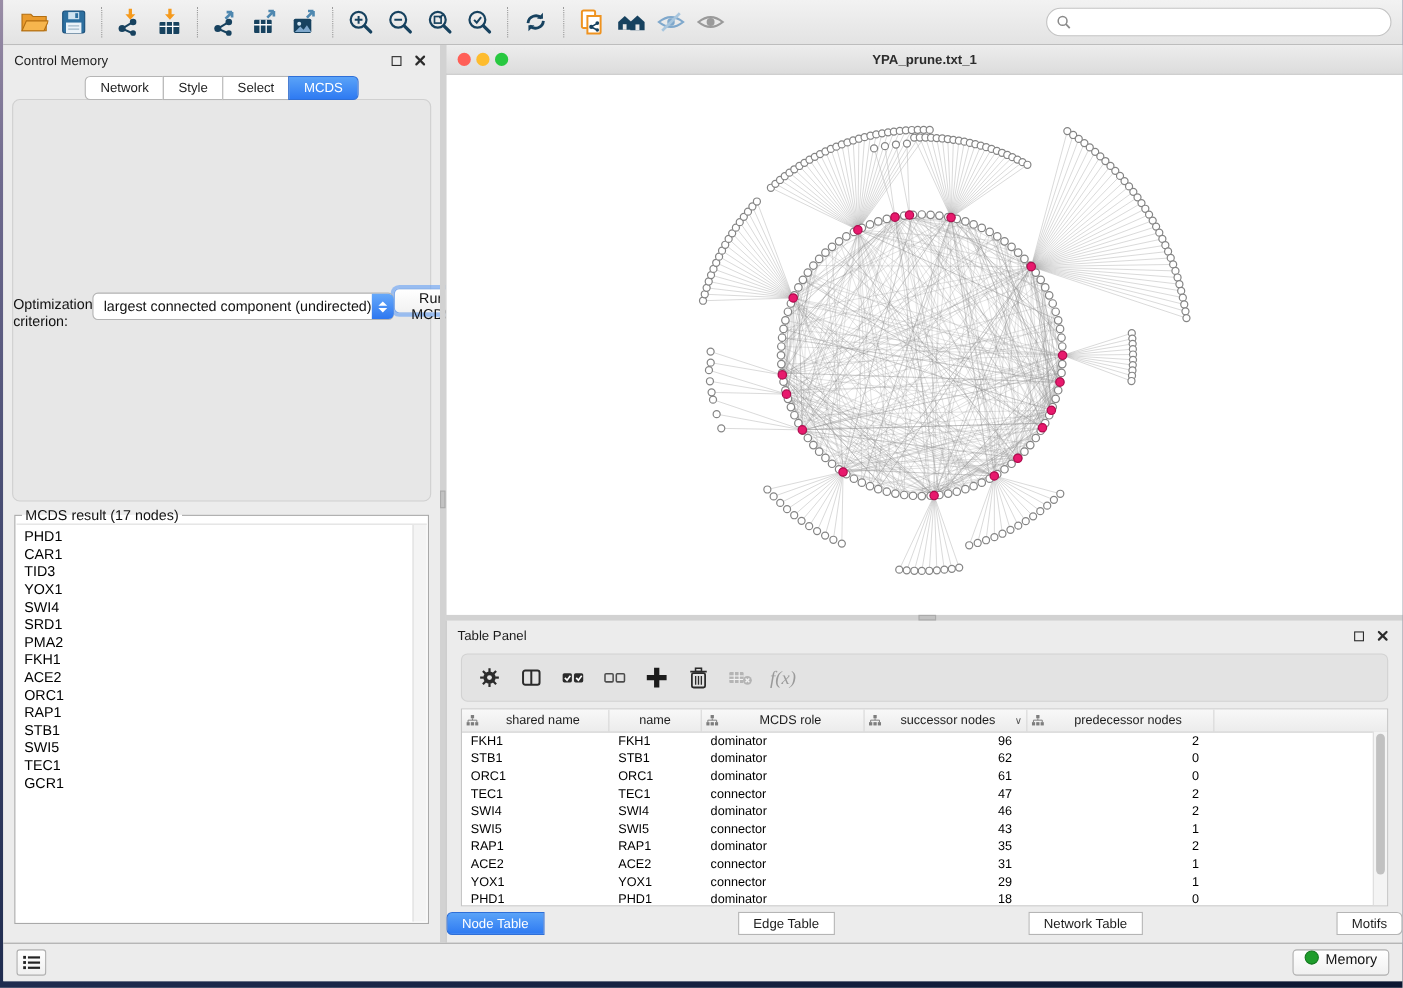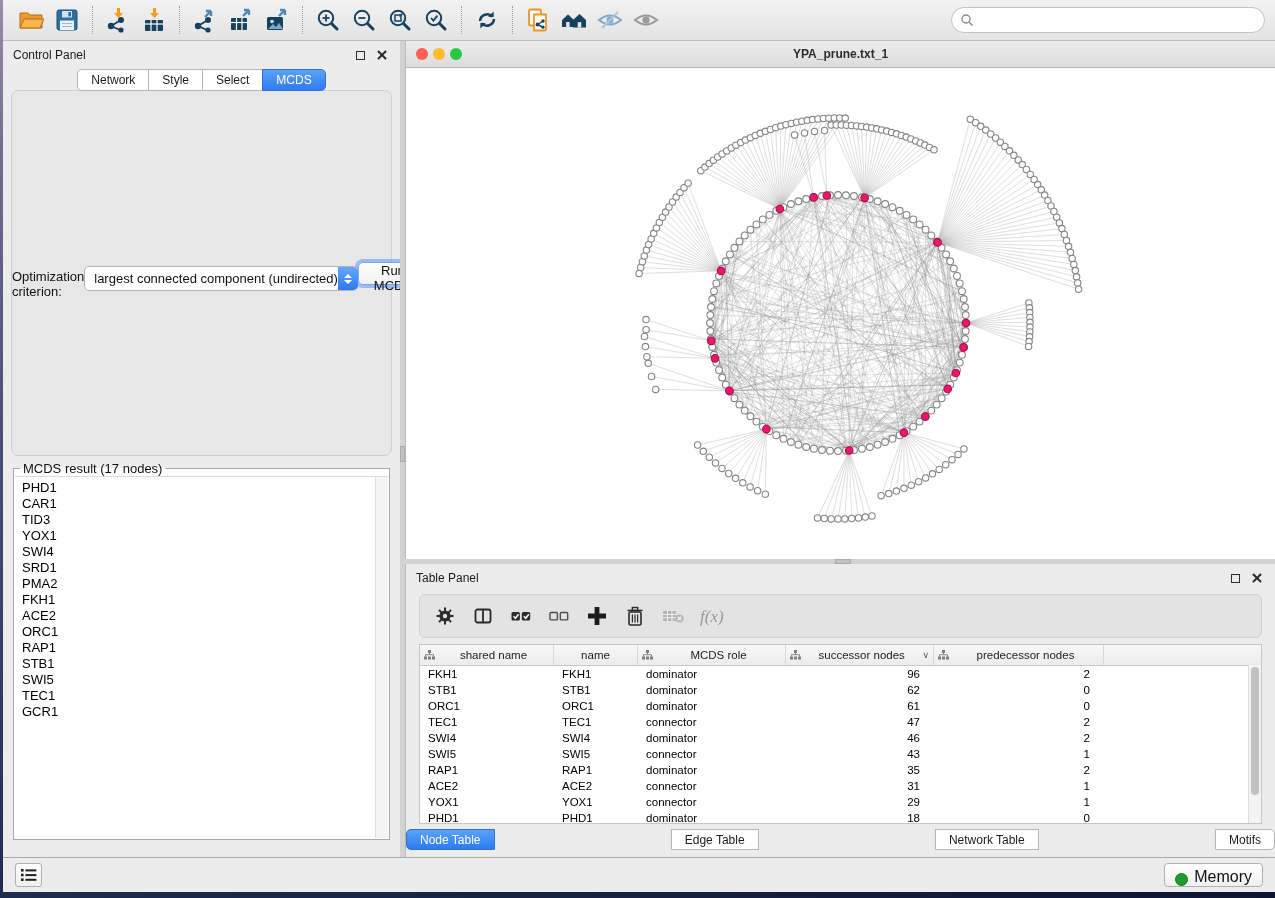--- a/index.html
+++ b/index.html
@@ -87,21 +87,21 @@
   .td.r{padding-right:14px;text-align:right}
   .tscroll{position:absolute;top:20px;right:0;bottom:0;width:12px;background:#f4f4f4;border-left:1px solid #ddd}
   .tscroll .thumb{position:absolute;top:2px;left:1.5px;width:8px;height:128px;background:#c1c1c1;border-radius:5px}
   .bottom-tabs{height:21px;flex:0 0 21px;margin:5px 0 7px 0;display:flex;justify-content:space-between}
 
   
   .statusbar{height:34px;flex:0 0 34px;background:#ececec;border-top:1px solid #a8a8a8;display:flex;align-items:center;padding:0 12px}
   .list-btn{width:27px;height:24px;background:linear-gradient(#fff,#f0f0f0);border:1px solid #b0b0b0;border-radius:3px;
     display:flex;align-items:center;justify-content:center;padding:0}
   .mem-btn{margin-left:auto;height:24px;background:linear-gradient(#fff,#f0f0f0);border:1px solid #b0b0b0;border-radius:4px;
-    display:flex;align-items:flex-end;gap:6px;padding:0 10px;font-size:16px;color:#111;font-family:"Liberation Sans",sans-serif}
+    display:flex;align-items:flex-start;gap:6px;padding:0 10px;font-size:13px;color:#111;font-family:"Liberation Sans",sans-serif}
   .mem-dot{width:11px;height:11px;border-radius:50%;background:#1f9d2c;border:1px solid #157a20}
 
   svg{display:block}
 </style>
 </head>
 <body>
 
 <div class="app">
 
   <div class="toolbar">
@@ -258,21 +258,21 @@
           <line x1="9" y1="9" x2="12.5" y2="12.5" stroke="#8a8a8a" stroke-width="1.6"></line>
         </svg>
       <input value="" placeholder="" style="">
     </div>
   </div>
 
   <div class="main">
 
     <div class="control-panel">
       <div class="panel-header">
-        <span>Control Panel</span>
+        <span>Control Memory</span>
         <span class="sp"></span>
         <button class="wbtn">
             <span class="float-glyph"></span>
           </button>
         <button class="wbtn">
             <svg width="10" height="10" viewBox="0 0 10 10">
               <g stroke="#2c2c2c" stroke-width="2" stroke-linecap="round">
                 <line x1="1.5" y1="1.5" x2="8.5" y2="8.5"></line>
                 <line x1="8.5" y1="1.5" x2="1.5" y2="8.5"></line>
               </g>

